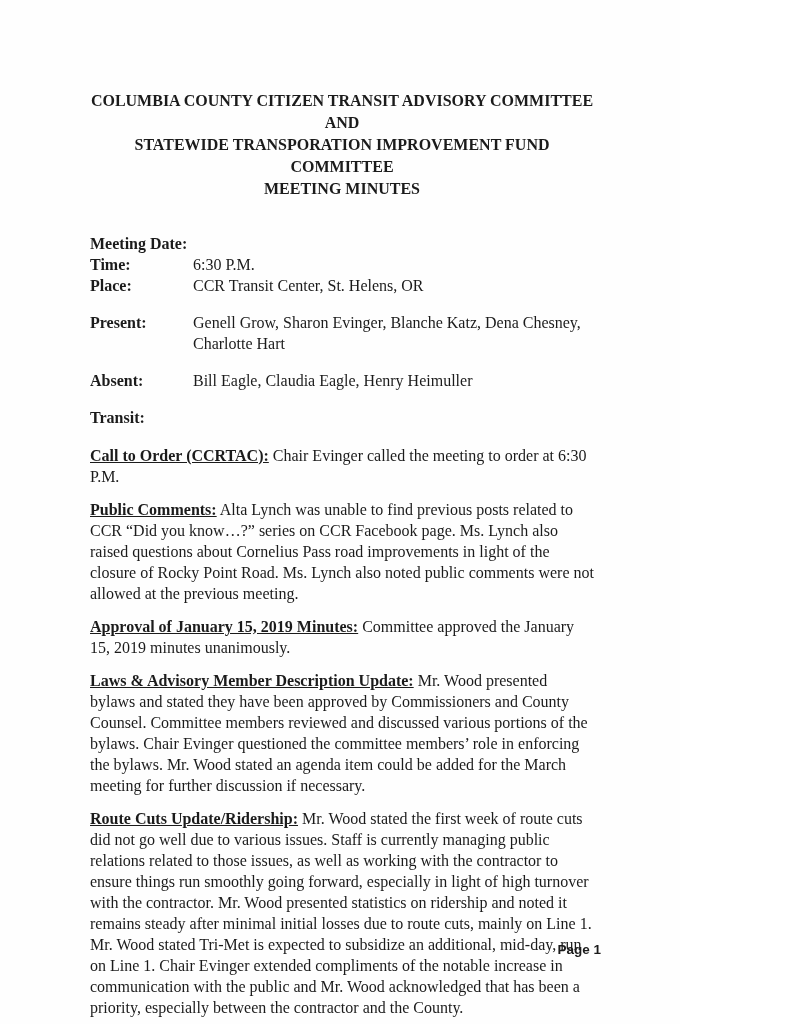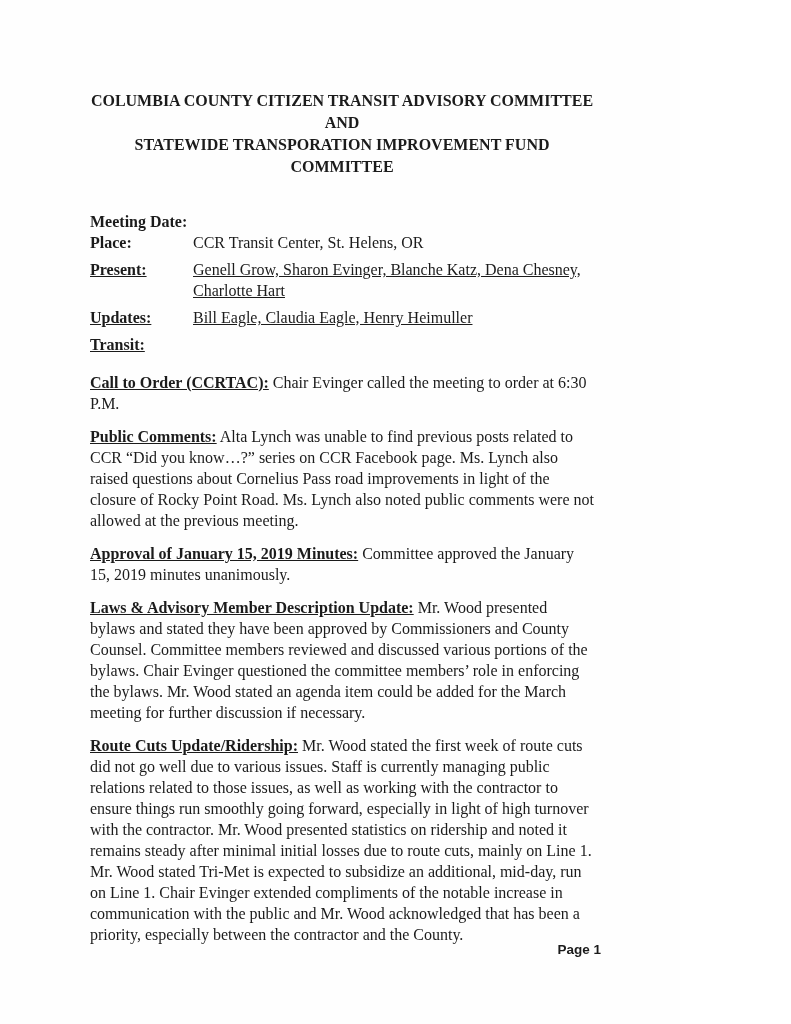--- a/index.html
+++ b/index.html
@@ -24,22 +24,21 @@
     text-align: center;
     font-weight: bold;
     font-size: 16px;
     line-height: 22px;
     margin-bottom: 33px;
   }
   .info-section .info-row {
     display: flex;
   }
   .info-section .info-row.gap {
-    margin-top: 6px;
-    text-decoration: underline;
+    margin-top: 16px;
   }
   .info-label {
     flex: 0 0 103px;
     font-weight: bold;
   }
   .info-value {
     flex: 1;
   }
   .body-section .para {
     margin: 12px 0 0 0;
@@ -63,36 +62,41 @@
   }
 </style>
 </head>
 <body>
 
 <div class="page">
 
   <header class="title-block">
     <div>COLUMBIA COUNTY CITIZEN TRANSIT ADVISORY COMMITTEE AND</div>
     <div>STATEWIDE TRANSPORATION IMPROVEMENT FUND COMMITTEE</div>
+    <div>MEETING MINUTES</div>
   </header>
 
   <section class="info-section">
     <div class="info-row">
       <span class="info-label">Meeting Date:</span>
+    </div>
+    <div class="info-row">
+      <span class="info-label">Time:</span>
+      <span class="info-value">6:30 P.M.</span>
     </div>
     <div class="info-row">
       <span class="info-label">Place:</span>
       <span class="info-value">CCR Transit Center, St. Helens, OR</span>
     </div>
     <div class="info-row gap">
       <span class="info-label">Present:</span>
       <span class="info-value">Genell Grow, Sharon Evinger, Blanche Katz, Dena Chesney, Charlotte Hart</span>
     </div>
     <div class="info-row gap">
-      <span class="info-label">Updates:</span>
+      <span class="info-label">Absent:</span>
       <span class="info-value">Bill Eagle, Claudia Eagle, Henry Heimuller</span>
     </div>
     <div class="info-row gap">
       <span class="info-label">Transit:</span>
     </div>
   </section>
 
   <section class="body-section">
     <p class="para first">
       <span class="heading">Call to Order (CCRTAC):</span>

